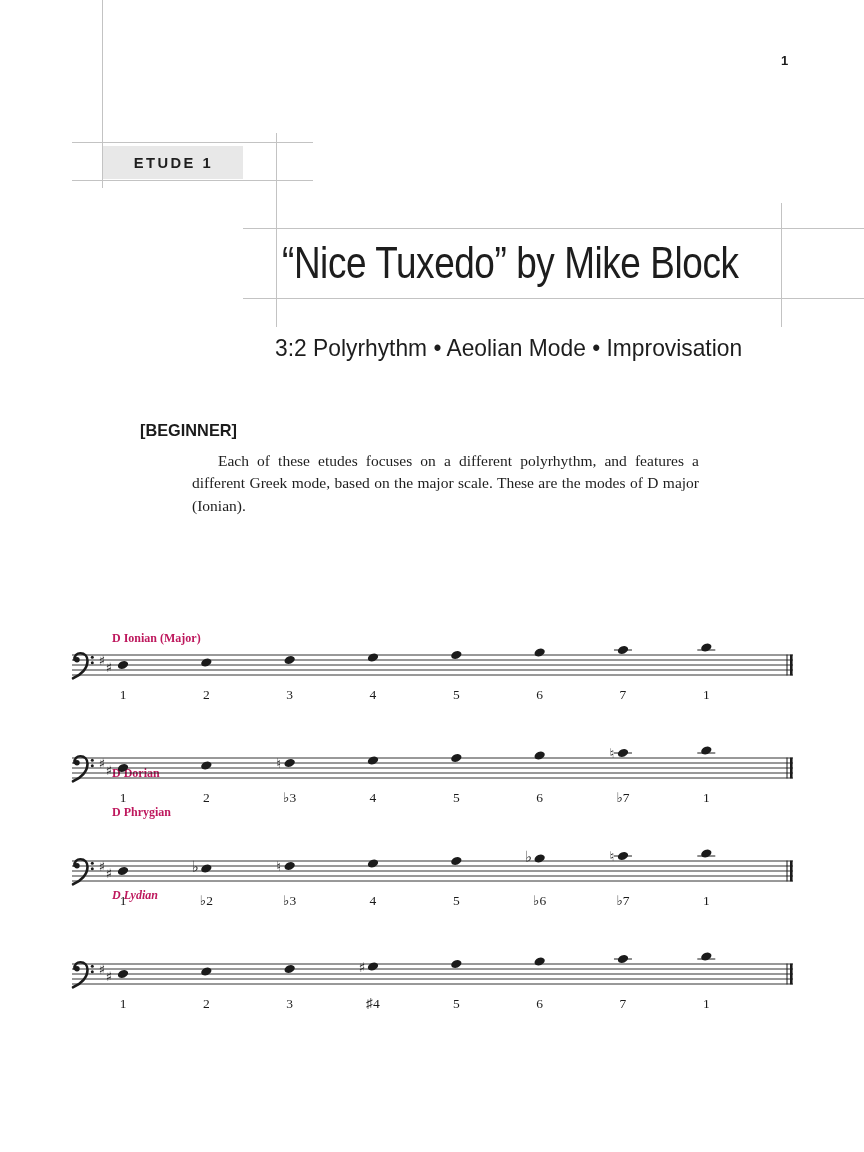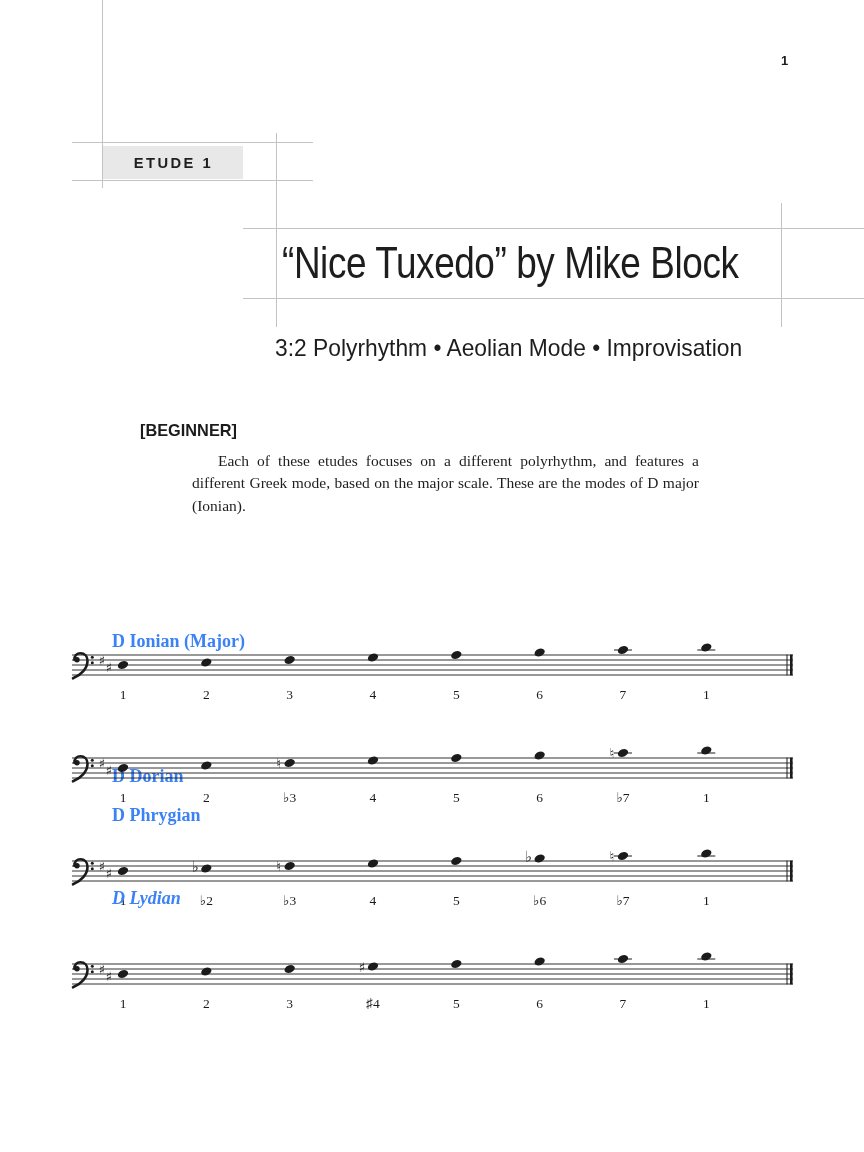--- a/index.html
+++ b/index.html
@@ -39,21 +39,21 @@
   #body-text{
     position:absolute;left:192px;top:450px;width:507px;
     font-family:"Liberation Serif","DejaVu Serif",serif;
     font-size:15.5px;line-height:22.4px;text-align:justify;color:#1e1e1e;
   }
   #body-text p{margin:0;}
   #body-text p.indent{text-indent:26px;}
   .staff-label{
     position:absolute;left:112px;
     font-family:"Liberation Serif","DejaVu Serif",serif;
-    font-size:18px;font-weight:bold;color:#3b82f6;white-space:nowrap;
+    font-size:12px;font-weight:bold;color:#be185d;white-space:nowrap;
   }
   .staff-svg{position:absolute;left:66px;overflow:visible;}
 </style>
 </head>
 <body>
 
 <div id="page">
 
   <div class="vline" style="left:102px;top:0;height:188px"></div>
   <div class="hline" style="left:72px;top:142px;width:241px"></div>

